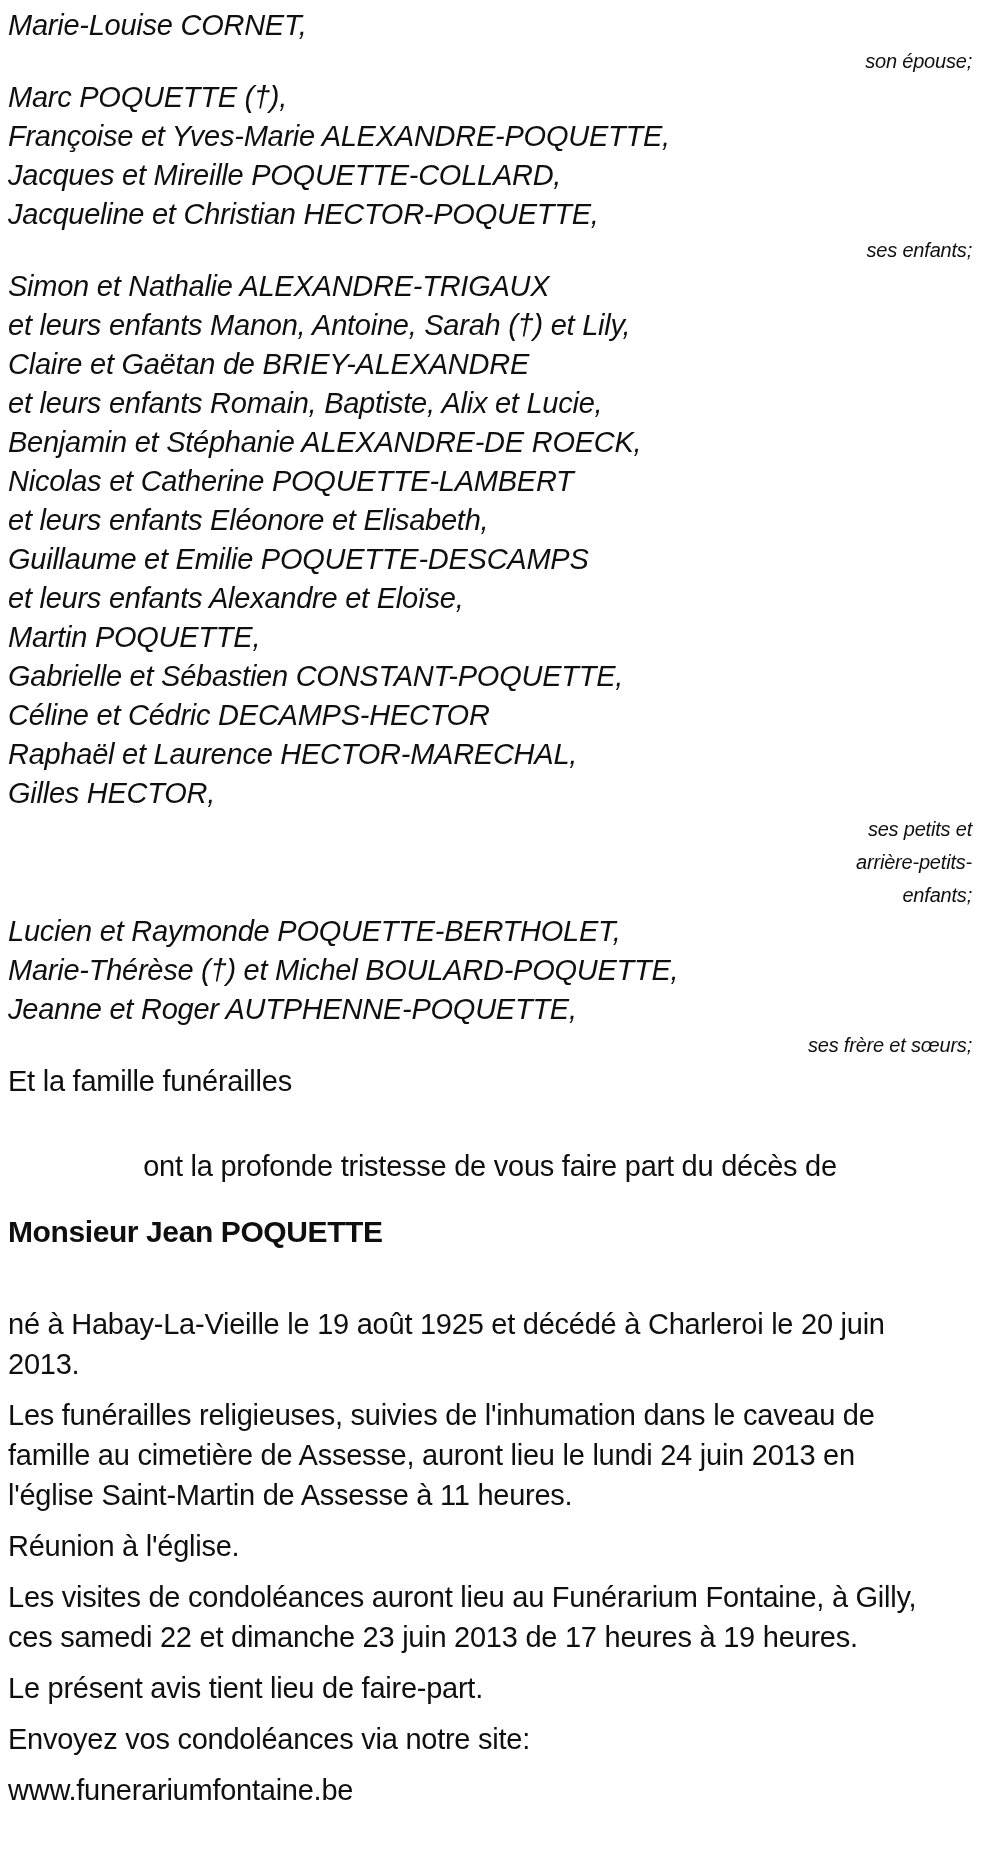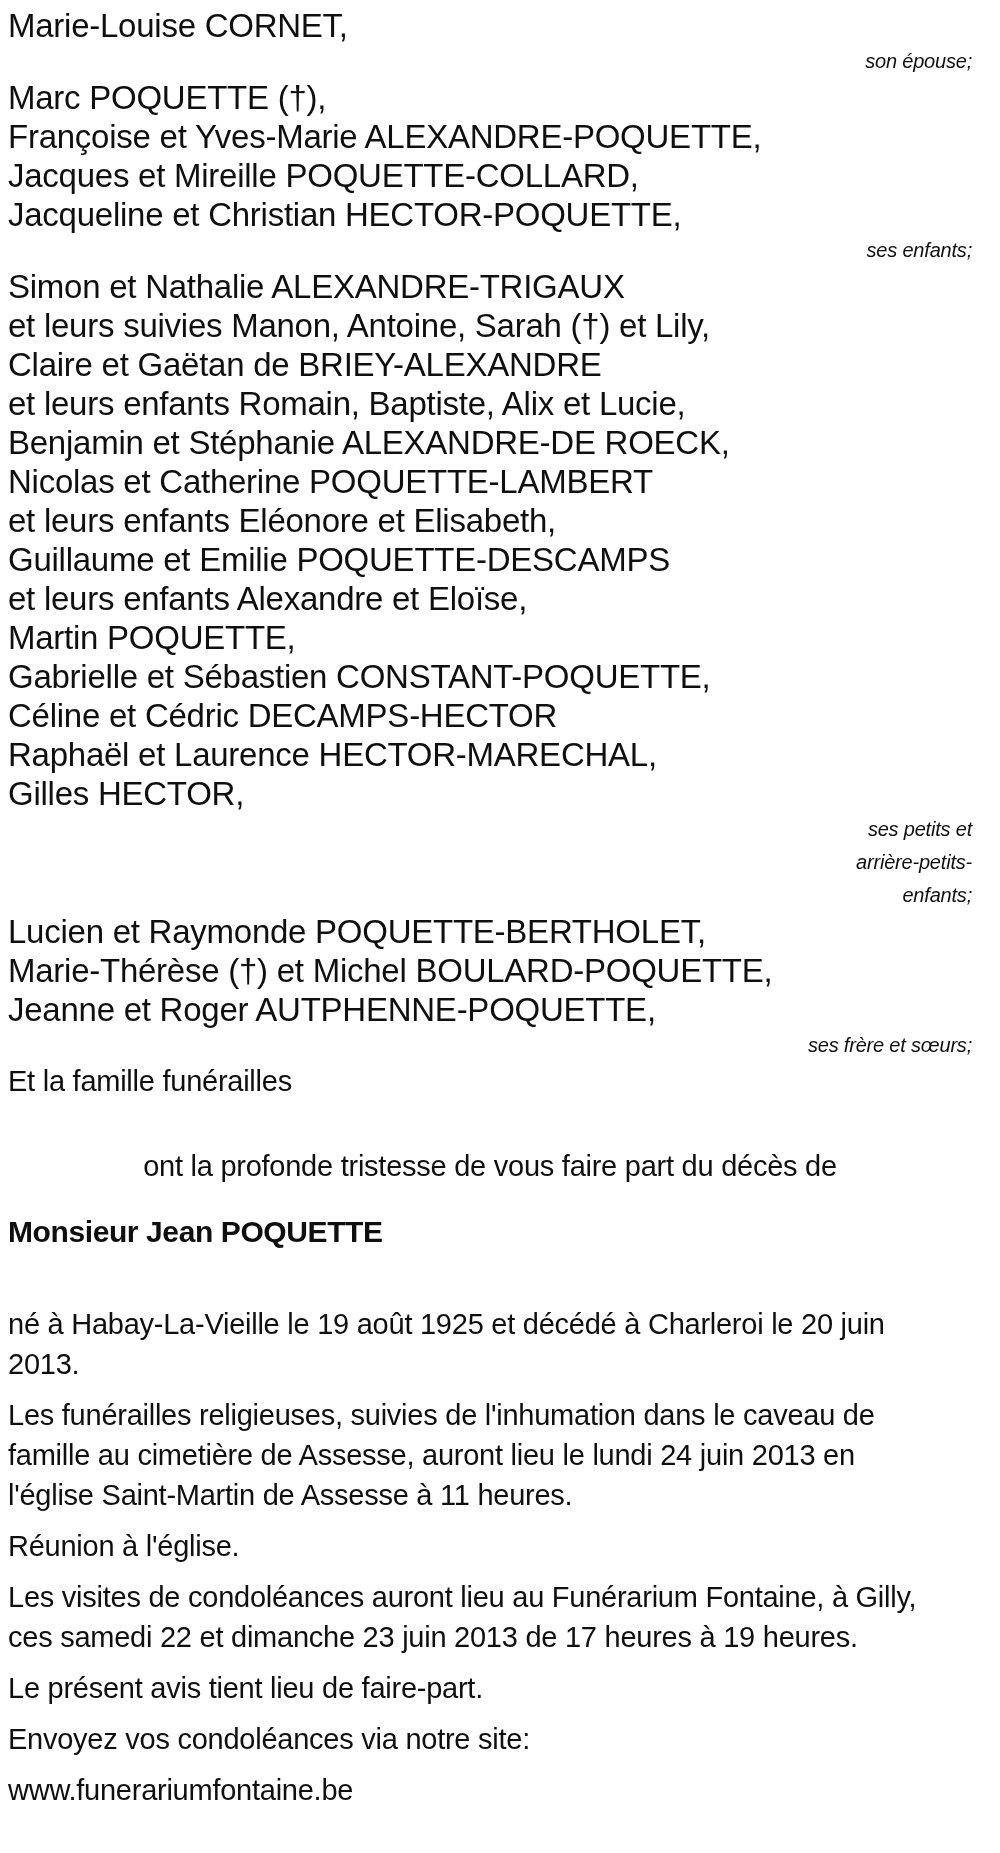--- a/index.html
+++ b/index.html
@@ -13,24 +13,25 @@
     font-family: "Liberation Sans", "DejaVu Sans", sans-serif;
     color: #0f0f0f;
     overflow: hidden;
   }
   .doc {
     padding: 6px 10px 0 8px;
     width: 982px;
     box-sizing: border-box;
   }
   .name-line {
-    font-size: 33px;
+    font-size: 29px;
     line-height: 39px;
     letter-spacing: -0.25px;
     white-space: pre;
+    font-style: italic;
   }
   .relation {
     font-size: 20px;
     line-height: 33px;
     font-style: italic;
     text-align: right;
     white-space: pre-line;
     letter-spacing: -0.2px;
   }
   .family-note {
@@ -79,21 +80,21 @@
     <div class="name-line">Marie-Louise CORNET,</div>
     <div class="relation">son épouse;</div>
 
     <div class="name-line">Marc POQUETTE (†),</div>
     <div class="name-line">Françoise et Yves-Marie ALEXANDRE-POQUETTE,</div>
     <div class="name-line">Jacques et Mireille POQUETTE-COLLARD,</div>
     <div class="name-line">Jacqueline et Christian HECTOR-POQUETTE,</div>
     <div class="relation">ses enfants;</div>
 
     <div class="name-line">Simon et Nathalie ALEXANDRE-TRIGAUX</div>
-    <div class="name-line">et leurs suivies Manon, Antoine, Sarah (†) et Lily,</div>
+    <div class="name-line">et leurs enfants Manon, Antoine, Sarah (†) et Lily,</div>
     <div class="name-line">Claire et Gaëtan de BRIEY-ALEXANDRE</div>
     <div class="name-line">et leurs enfants Romain, Baptiste, Alix et Lucie,</div>
     <div class="name-line">Benjamin et Stéphanie ALEXANDRE-DE ROECK,</div>
     <div class="name-line">Nicolas et Catherine POQUETTE-LAMBERT</div>
     <div class="name-line">et leurs enfants Eléonore et Elisabeth,</div>
     <div class="name-line">Guillaume et Emilie POQUETTE-DESCAMPS</div>
     <div class="name-line">et leurs enfants Alexandre et Eloïse,</div>
     <div class="name-line">Martin POQUETTE,</div>
     <div class="name-line">Gabrielle et Sébastien CONSTANT-POQUETTE,</div>
     <div class="name-line">Céline et Cédric DECAMPS-HECTOR</div>

